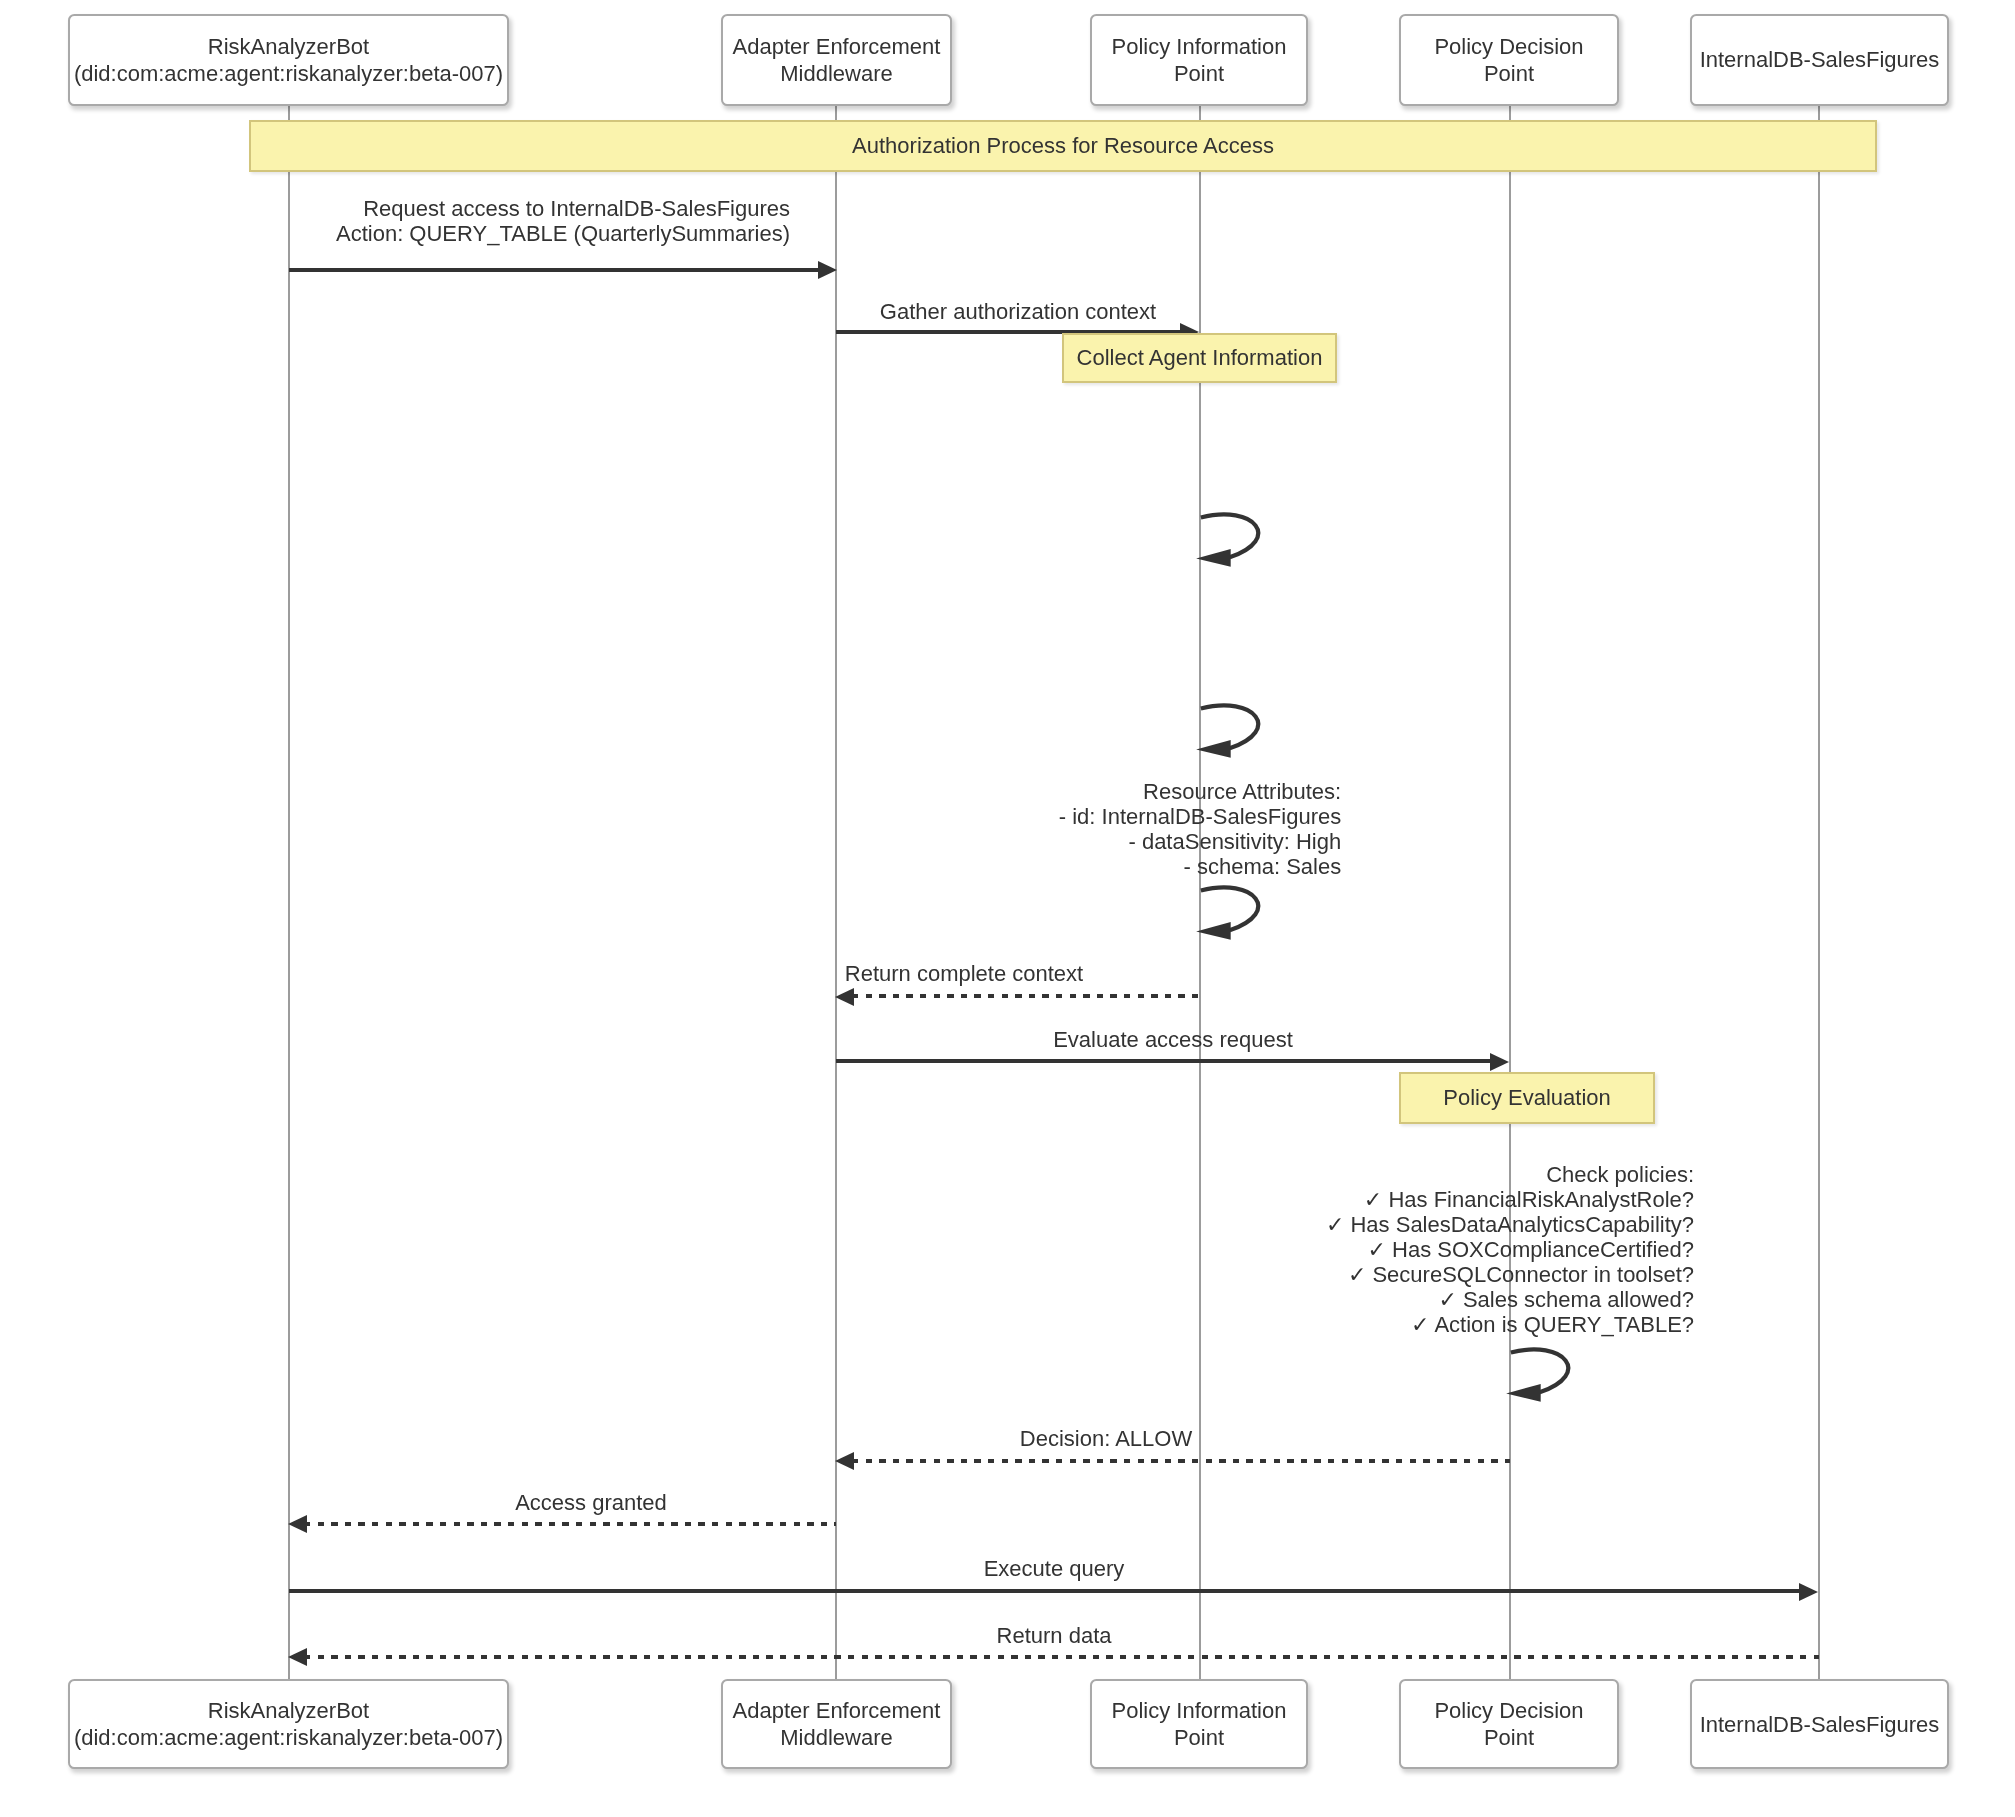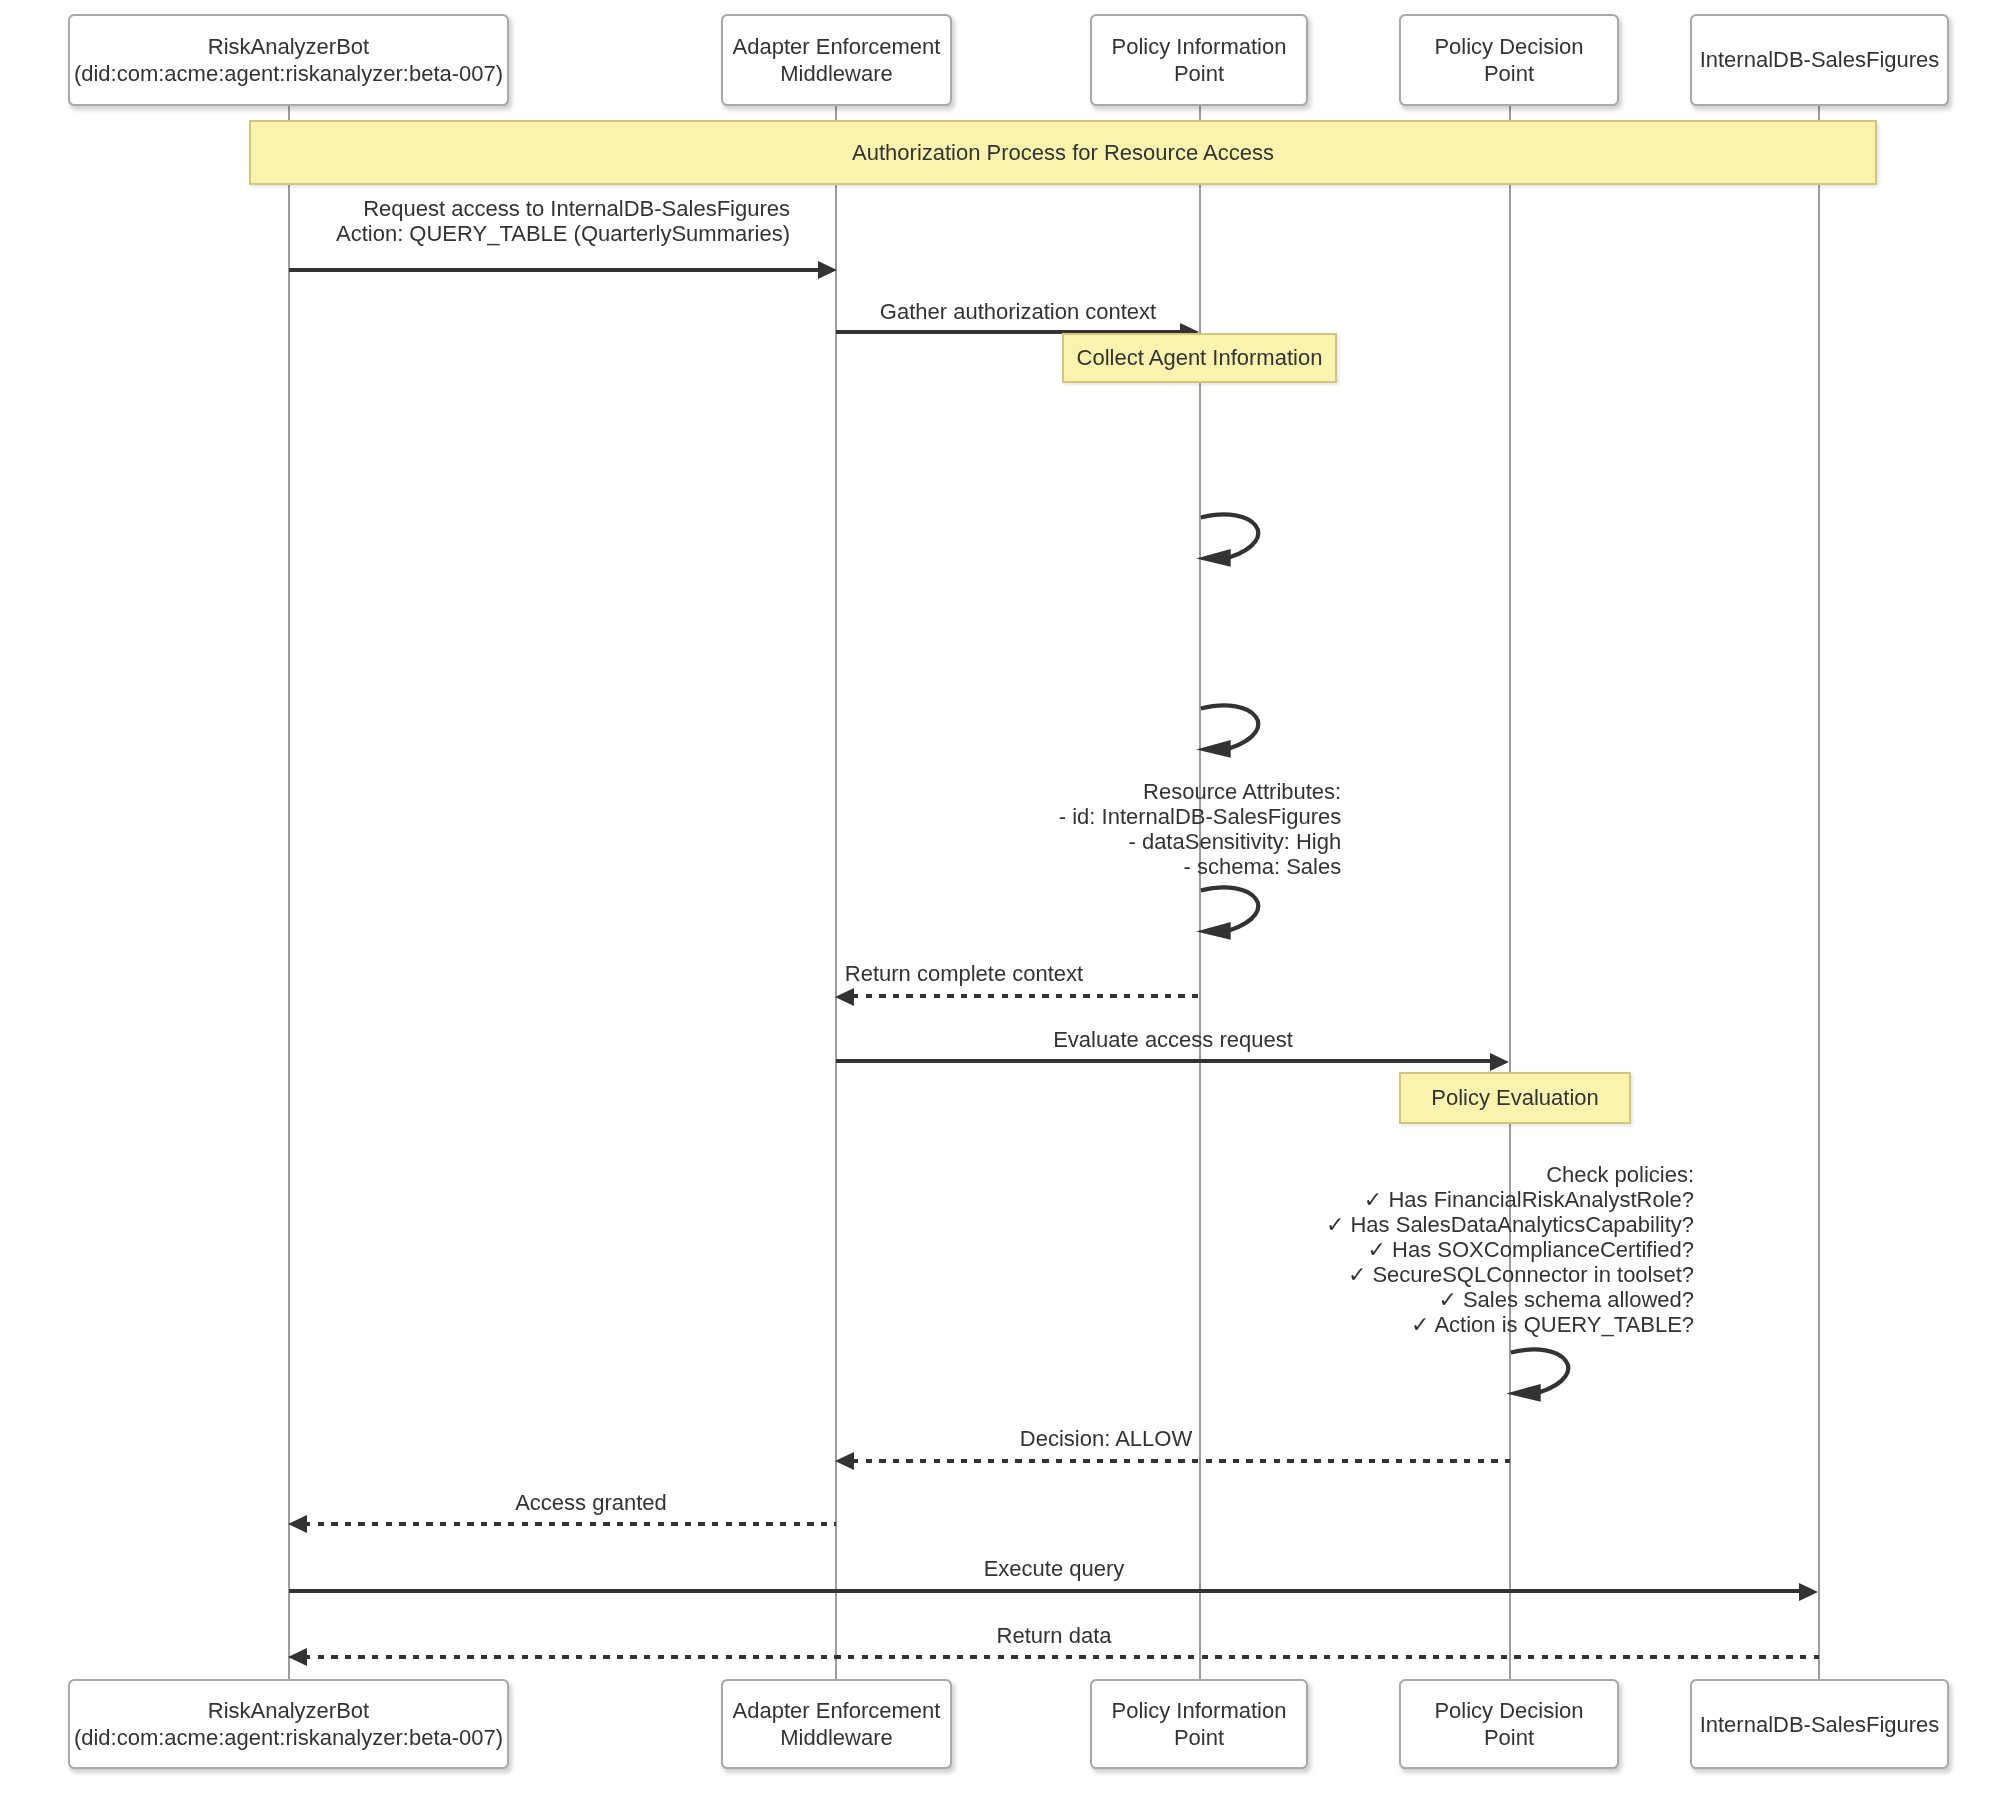--- a/index.html
+++ b/index.html
@@ -54,21 +54,21 @@
   <div class="actor" style="left:68px;top:13.6px;width:441px;height:92px;">RiskAnalyzerBot
 (did:com:acme:agent:riskanalyzer:beta-007)</div>
   <div class="actor" style="left:721px;top:13.6px;width:231px;height:92px;">Adapter Enforcement
 Middleware</div>
   <div class="actor" style="left:1090px;top:13.6px;width:218px;height:92px;">Policy Information
 Point</div>
   <div class="actor" style="left:1399px;top:13.6px;width:220px;height:92px;">Policy Decision
 Point</div>
   <div class="actor" style="left:1690px;top:13.6px;width:259px;height:92px;">InternalDB-SalesFigures</div>
 
-  <div class="note" style="left:249px;top:120px;width:1628px;height:65px;">Authorization Process for Resource Access</div>
+  <div class="note" style="left:249px;top:120px;width:1628px;height:52px;">Authorization Process for Resource Access</div>
 
   <div class="msg-label" style="left:563px;top:196px;">Request access to InternalDB-SalesFigures
 Action: QUERY_TABLE (QuarterlySummaries)</div>
   <div class="line-solid" style="left:289px;top:268px;width:532px;"></div>
   <div class="head-right" style="left:818px;top:261px;"></div>
 
   <div class="msg-label" style="left:1018px;top:299px;">Gather authorization context</div>
   <div class="line-solid" style="left:836px;top:330px;width:347px;"></div>
   <div class="head-right" style="left:1180px;top:323px;"></div>
 
@@ -94,21 +94,21 @@
   </svg>
 
   <div class="msg-label" style="left:964px;top:961px;">Return complete context</div>
   <div class="line-dashed" style="left:852px;top:994px;width:347px;"></div>
   <div class="head-left" style="left:835px;top:988px;"></div>
 
   <div class="msg-label" style="left:1173px;top:1027px;">Evaluate access request</div>
   <div class="line-solid" style="left:836px;top:1059px;width:655px;"></div>
   <div class="head-right" style="left:1490px;top:1053px;"></div>
 
-  <div class="note" style="left:1399px;top:1072px;width:232px;height:52px;">Policy Evaluation</div>
+  <div class="note" style="left:1399px;top:1072px;width:256px;height:52px;">Policy Evaluation</div>
 
   <div class="msg-label" style="left:1510px;top:1162px;">Check policies:
 ✓ Has FinancialRiskAnalystRole?
 ✓ Has SalesDataAnalyticsCapability?
 ✓ Has SOXComplianceCertified?
 ✓ SecureSQLConnector in toolset?
 ✓ Sales schema allowed?
 ✓ Action is QUERY_TABLE?</div>
   <svg class="selfloop" style="left:1481px;top:1345px;" width="110" height="58" viewBox="0 0 210 110">
     <path d="M 57 14 C 160 -12, 214 55, 112 90" fill="none" stroke="#333" stroke-width="8"></path>

